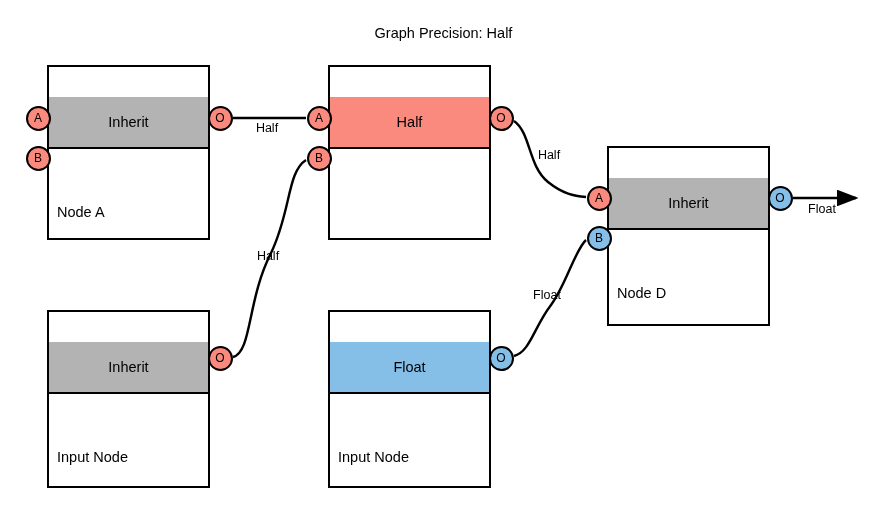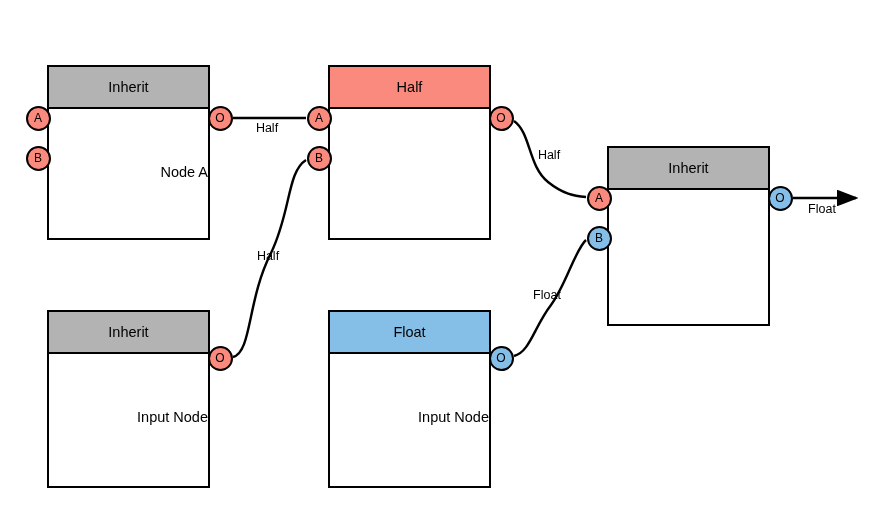--- a/index.html
+++ b/index.html
@@ -34,42 +34,43 @@
   }
   .node {
     position: absolute;
     box-sizing: border-box;
     border: 2.2px solid #000000;
     background: #ffffff;
     z-index: 3;
   }
   .node-header {
     box-sizing: border-box;
-    height: 42px;
+    height: 52px;
     border-bottom: 2.2px solid #000000;
     display: flex;
     align-items: center;
     justify-content: center;
     font-size: 14.5px;
     color: #000000;
     line-height: 1;
+    margin-top: 30px;
   }
   .node-body {
     position: relative;
     display: flex;
     align-items: center;
     justify-content: center;
     font-size: 14.5px;
     color: #000000;
   }
   .node-body-label {
     position: absolute;
-    left: 0;
+    left: 8px;
     width: 100%;
-    text-align: right;
+    text-align: left;
     top: 55px;
   }
   .hdr-inherit { background: #b3b3b3; }
   .hdr-half    { background: #fb8a7e; }
   .hdr-float   { background: #85bfe8; }
 
   .port {
     position: absolute;
     width: 25px;
     height: 25px;
@@ -96,20 +97,21 @@
     white-space: nowrap;
     transform: translate(-50%, -50%);
     z-index: 5;
   }
 </style>
 </head>
 <body>
 
 <div id="canvas">
 
+  <div class="graph-title">Graph Precision: Half</div>
 
   <svg id="edge-layer" viewBox="0 0 887 509" xmlns="http://www.w3.org/2000/svg">
     <defs>
       <marker id="arrowhead" markerWidth="9" markerHeight="7" refX="8" refY="3.5" orient="auto" markerUnits="strokeWidth">
         <polygon points="0 0, 9 3.5, 0 7" fill="#000000"></polygon>
       </marker>
     </defs>
     <g id="edge-paths" stroke="#000000" stroke-width="2.4" fill="none">
         <path d="M 233 118 L 306 118"></path>
         <path d="M 233 357 C 252 352 247 300 271 253 C 291 212 287 172 306 160"></path>
@@ -124,20 +126,23 @@
         <div class="node-header hdr-inherit">Inherit</div>
         <div class="node-body" style="height: 128.6px;">
           <div class="node-body-label">Node A</div>
         </div>
       </div>
       <div class="node" style="left: 328px; top: 65px; width: 163px; height: 175px;">
         <div class="node-header hdr-half">Half</div>
       </div>
       <div class="node" style="left: 607px; top: 146px; width: 163px; height: 180px;">
         <div class="node-header hdr-inherit">Inherit</div>
+        <div class="node-body" style="height: 133.6px;">
+          <div class="node-body-label">Node D</div>
+        </div>
       </div>
       <div class="node" style="left: 47px; top: 310px; width: 163px; height: 178px;">
         <div class="node-header hdr-inherit">Inherit</div>
         <div class="node-body" style="height: 131.6px;">
           <div class="node-body-label">Input Node</div>
         </div>
       </div>
       <div class="node" style="left: 328px; top: 310px; width: 163px; height: 178px;">
         <div class="node-header hdr-float">Float</div>
         <div class="node-body" style="height: 131.6px;">

